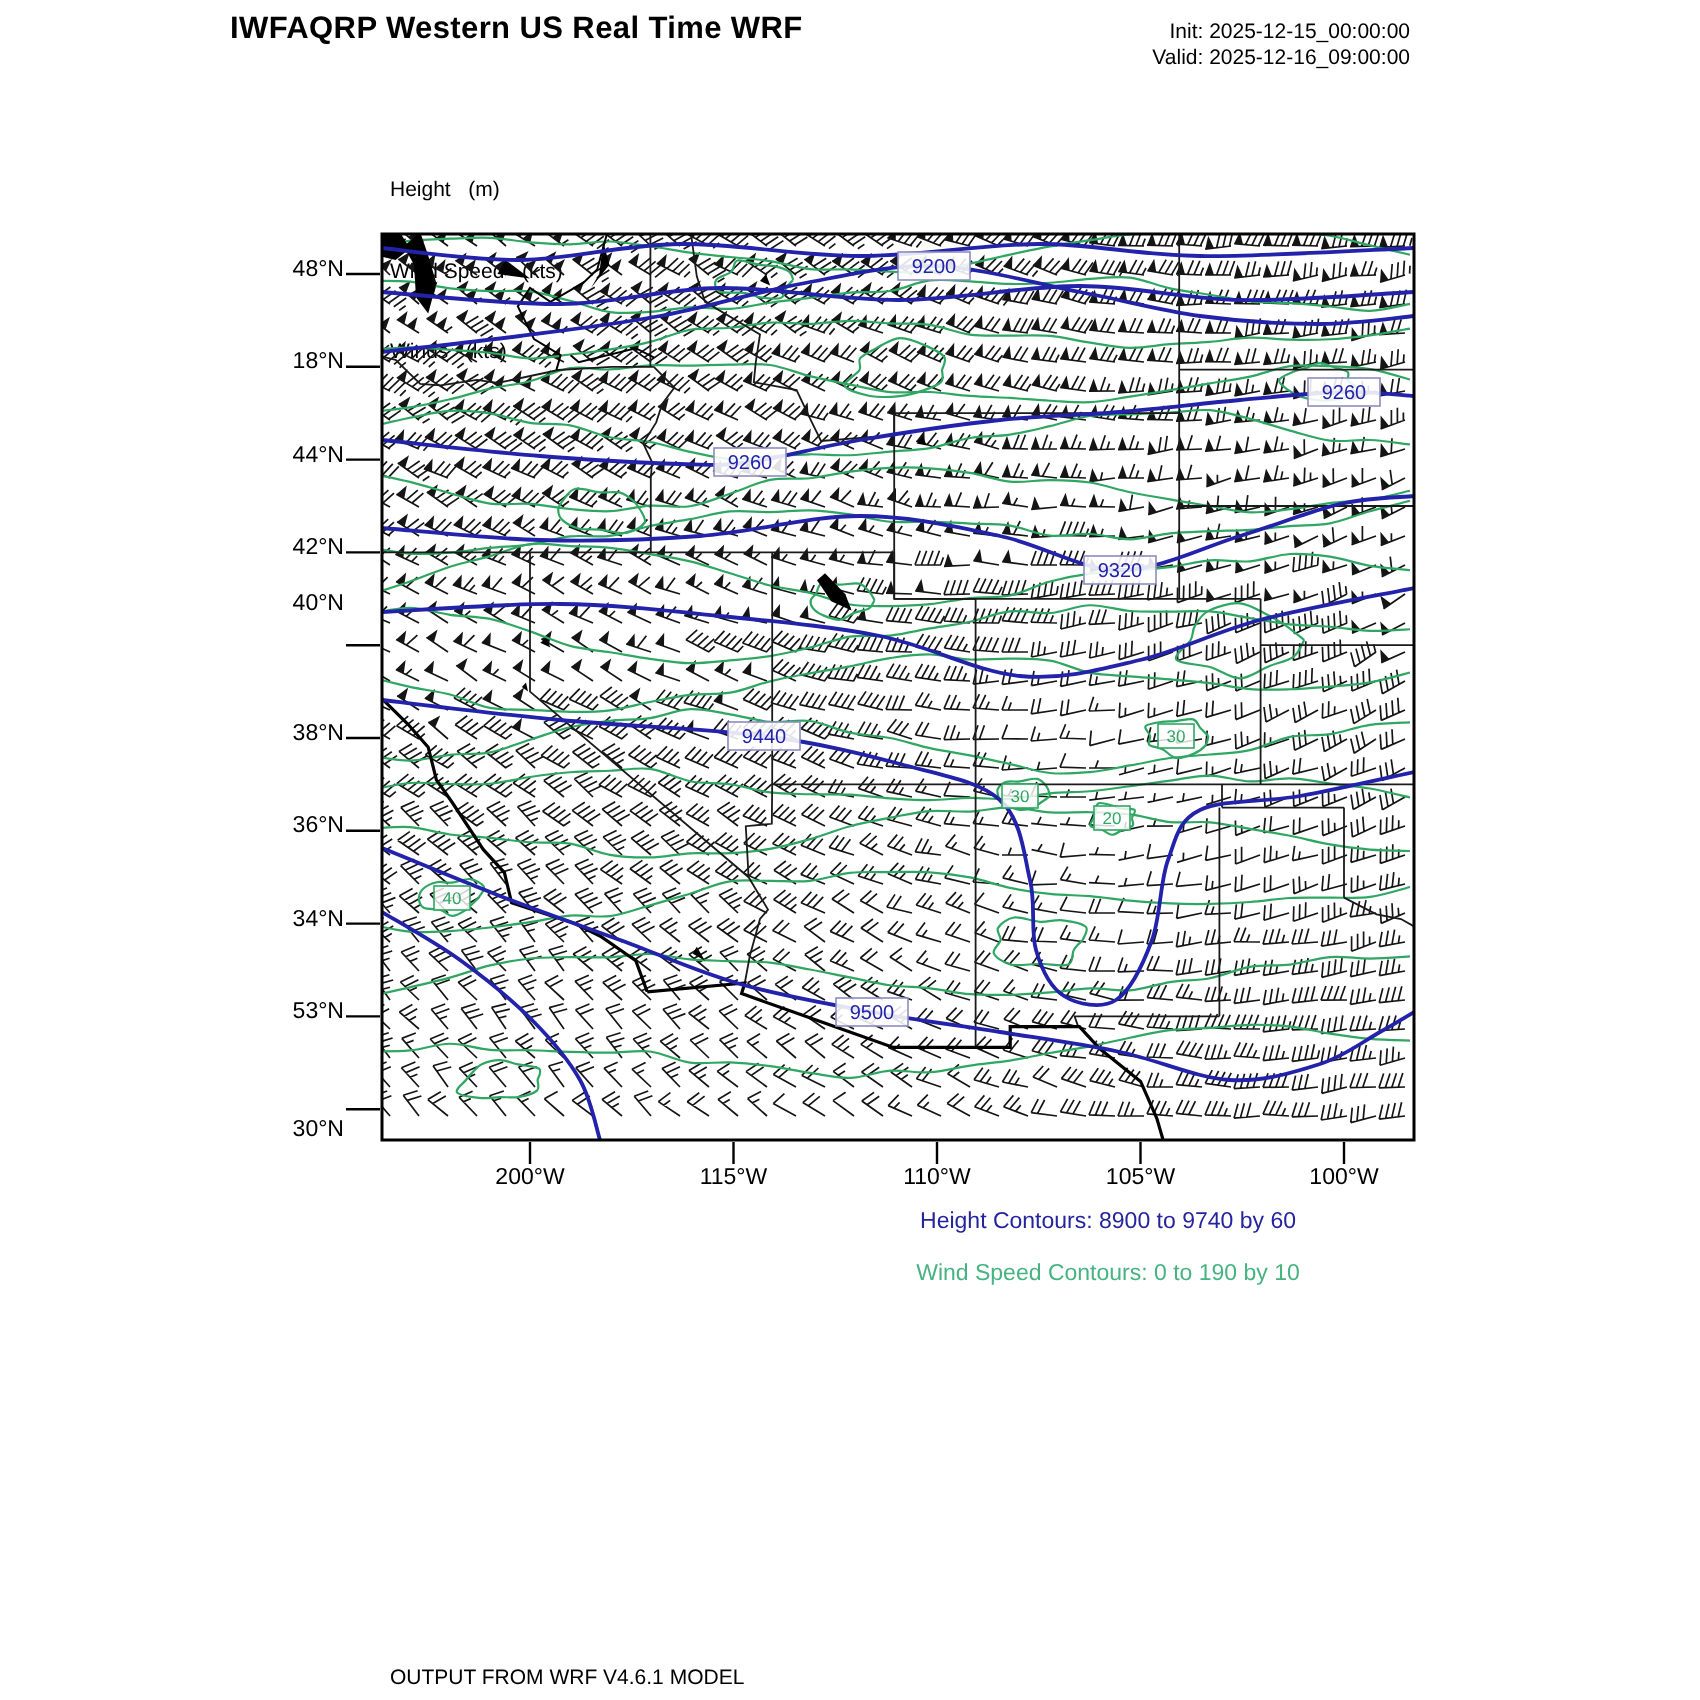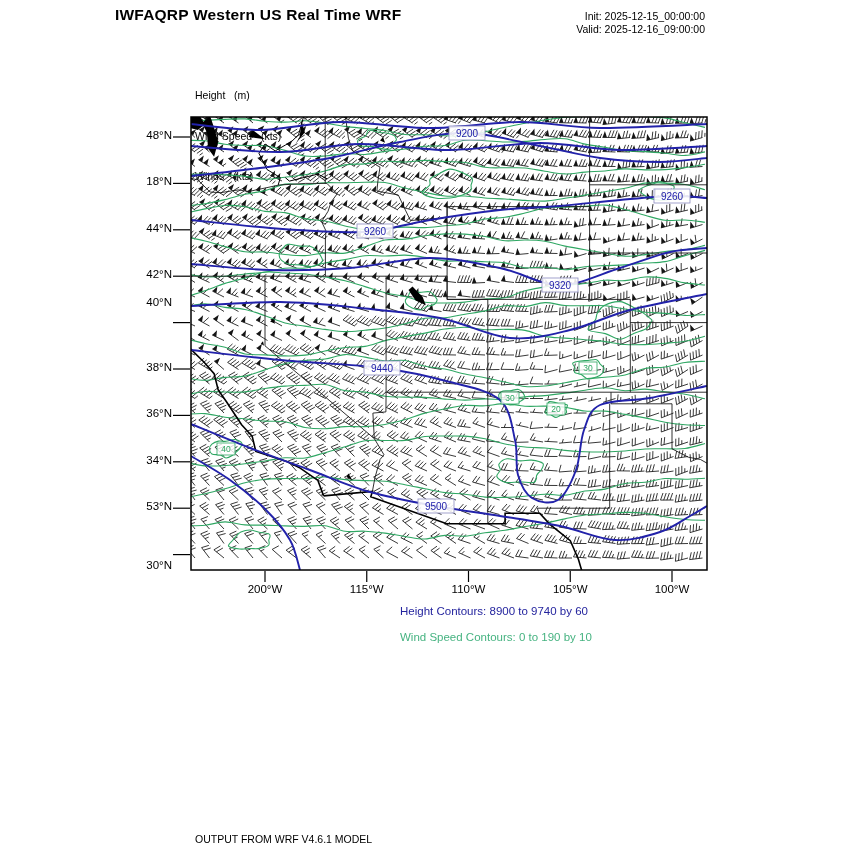--- a/index.html
+++ b/index.html
@@ -8,21 +8,21 @@
   .title{position:absolute;left:115px;top:6px;width:430px;text-align:left;
          font-size:15.5px;font-weight:bold;letter-spacing:.2px;}
   .runinfo{position:absolute;left:480px;top:10px;width:225px;text-align:right;
            font-size:10.5px;line-height:13px;}
   .runinfo .init{font-weight:normal;}
   .legend{position:absolute;left:195px;top:62px;font-size:10.5px;line-height:13.5px;
           white-space:pre;}
   .maparea{position:absolute;left:0;top:0;}
   .latlab{position:absolute;width:44px;left:128px;text-align:right;font-size:11.5px;}
   .lonlab{position:absolute;width:60px;text-align:center;top:583px;font-size:11.5px;}
-  .clegend{position:absolute;left:400px;width:308px;text-align:left;font-size:11.5px;}
+  .clegend{position:absolute;left:400px;width:308px;text-align:center;font-size:11.5px;}
   .footer{position:absolute;left:195px;top:806px;font-size:10.5px;line-height:13.5px;
           white-space:pre;}
 </style>
 </head>
 <body>
 
 <div class="page">
 
   <div class="title">IWFAQRP Western US Real Time WRF</div>
 

